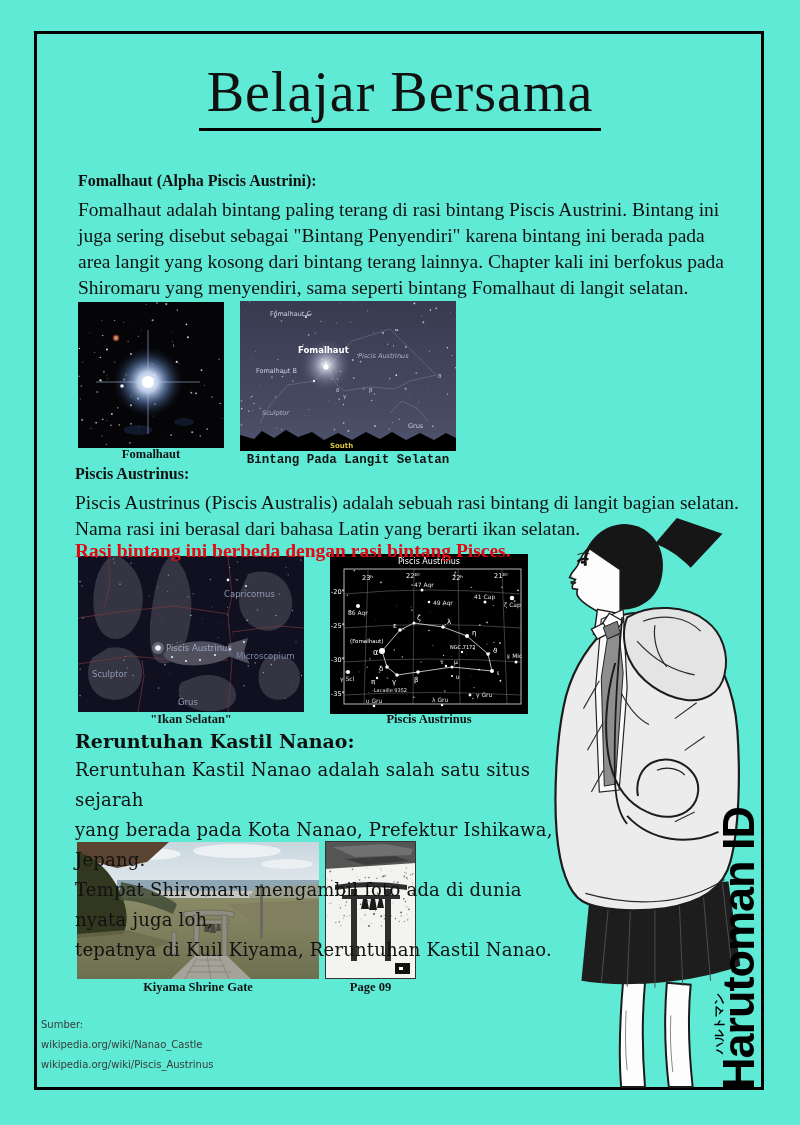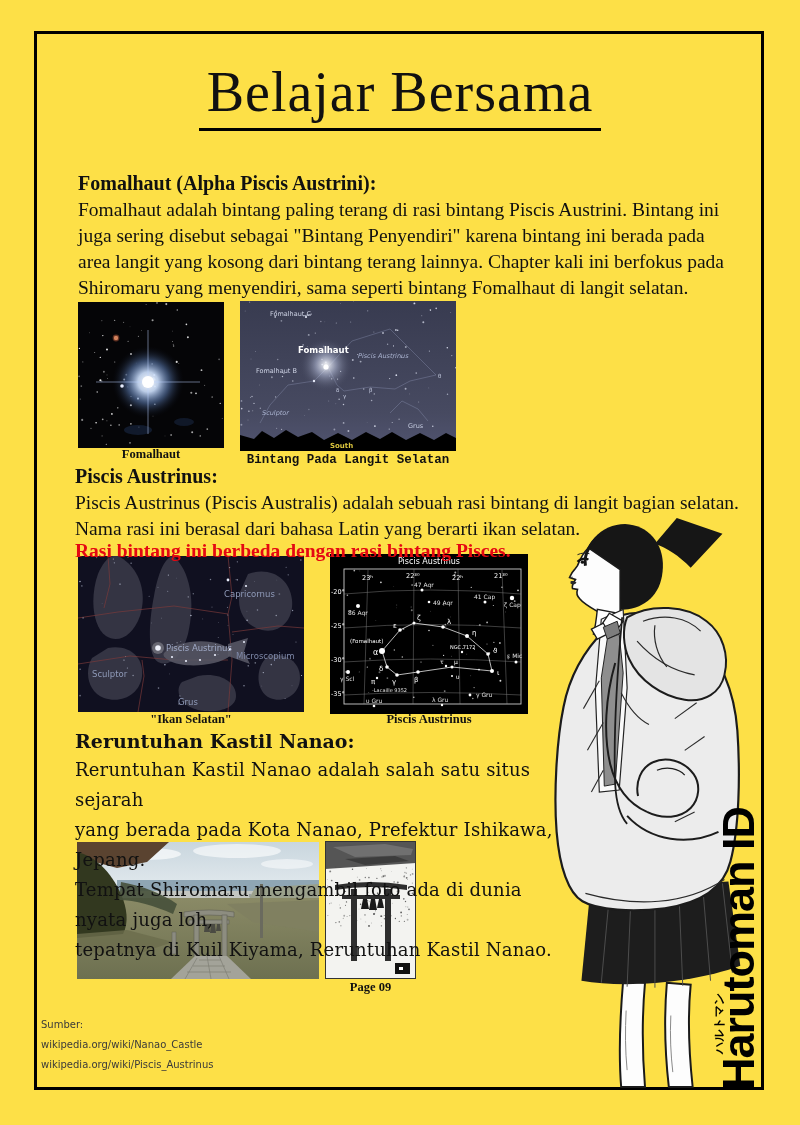--- a/index.html
+++ b/index.html
@@ -1,23 +1,23 @@
 <!DOCTYPE html>
 <html><head>
 <meta charset="utf-8">
 <style>
   html,body{margin:0;padding:0;background:#ffffff;}
-  .page{position:relative;width:800px;height:1125px;background:#fde047;overflow:hidden;
+  .page{position:relative;width:800px;height:1125px;background:#5eead4;overflow:hidden;
         font-family:"Liberation Serif",serif;color:#111;}
   .frame{position:absolute;left:34px;top:31px;width:724px;height:1053px;
          border:3px solid #000;z-index:0;}
   .title{position:absolute;left:0;top:60px;width:800px;text-align:center;z-index:2;}
   .title span{display:inline-block;font-size:56px;font-weight:normal;letter-spacing:1px;
          padding:0 8px 4px 8px;border-bottom:3px solid #000;}
-  .h{position:absolute;font-weight:bold;font-size:20px;z-index:2;}
+  .h{position:absolute;font-weight:bold;font-size:16px;z-index:2;}
   .b{position:absolute;font-size:19.5px;line-height:26px;white-space:pre-line;z-index:2;}
   .s3f{font-family:"DejaVu Serif",serif;font-size:18px;line-height:30px;letter-spacing:.2px;}
   .red{position:absolute;font-weight:bold;font-size:19.5px;z-index:2;}
   .cap{position:absolute;font-weight:bold;font-size:12.5px;text-align:center;z-index:2;}
   .img{position:absolute;z-index:1;display:block;}
   .sources{position:absolute;left:41px;top:1015px;z-index:2;
            font-family:"DejaVu Sans",sans-serif;font-size:10px;line-height:20px;color:#3a3a3a;}
   .wm{position:absolute;left:712px;top:1090px;width:302px;height:54px;z-index:3;
       transform:rotate(-90deg);transform-origin:top left;
       font-family:"Liberation Sans",sans-serif;font-weight:bold;color:#000;}
@@ -600,20 +600,21 @@
       <path d="M134,82 l4,0 l1,9 l-6,0 Z" fill="#4a4a42"></path>
       <path d="M140,82 l3,0 l1,7 l-5,0 Z" fill="#4a4a42"></path>
     </g>
     <rect x="183" y="42" width="3" height="54" fill="#6a6a5e"></rect>
     <rect x="95" y="90" width="4" height="22" fill="#8b8b80" stroke="#5f5f55" stroke-width="0.5"></rect>
     <path d="M118,114 L150,114 L174,137 L94,137 Z" fill="#a3a399"></path>
     <g stroke="#7e7e74" stroke-width="0.7" fill="none">
       <path d="M122,118 l22,0 M116,124 l32,0 M110,130 l44,0 M130,114 l4,23 M142,114 l10,23 M120,116 l-12,21"></path>
     </g>
   </svg>
+  <div class="cap" style="left:77px;top:980px;width:242px;">Kiyama Shrine Gate</div>
 
   <svg class="img" style="left:325px;top:841px;" width="91" height="138" viewBox="0 0 91 138">
     <rect width="91" height="138" fill="#f3f3f0"></rect>
     <path d="M0,0 L91,0 L91,22 L0,28 Z" fill="#555555"></path>
     <path d="M8,6 L60,3 L88,8 L86,14 L30,16 Z" fill="#777777" opacity="0.8"></path>
     <path d="M20,18 L70,15 L84,20 L40,24 Z" fill="#3a3a3a" opacity="0.9"></path>
     <g id="specks-manga">
         <circle cx="2.5" cy="38.3" r="0.37" fill="#444444" opacity="0.57"></circle>
         <circle cx="85.5" cy="33.9" r="0.69" fill="#444444" opacity="0.64"></circle>
         <circle cx="72.8" cy="41.4" r="0.99" fill="#444444" opacity="0.70"></circle>

